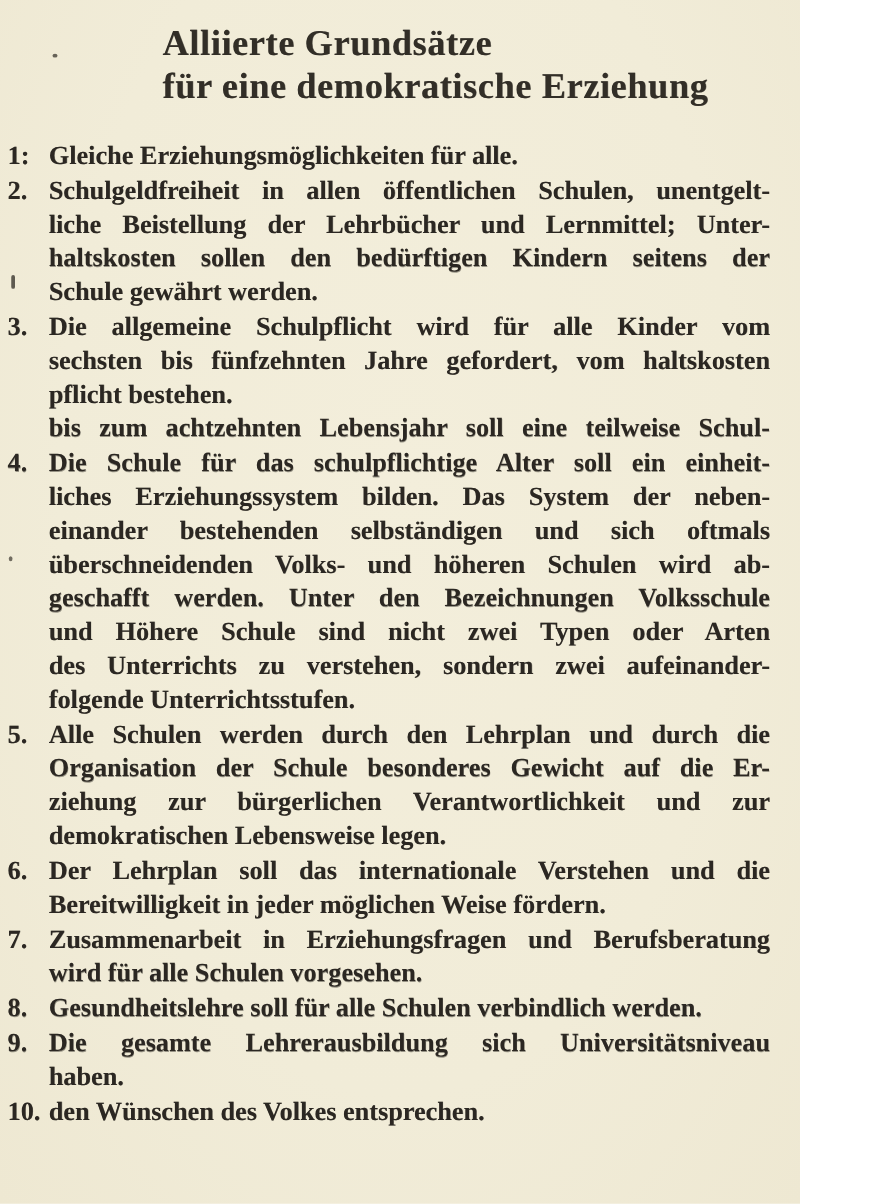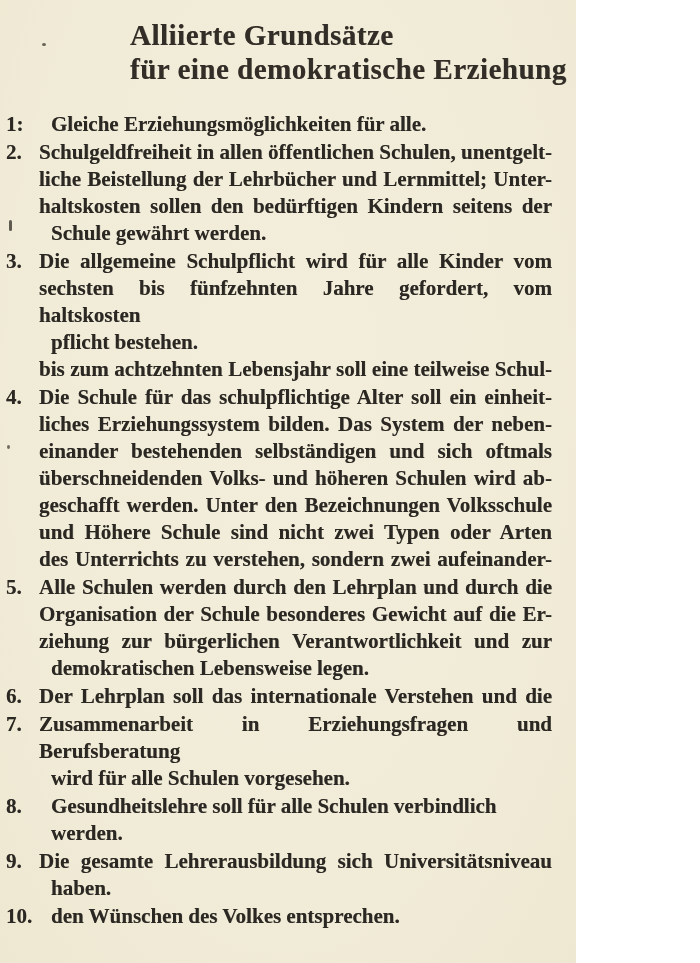--- a/index.html
+++ b/index.html
@@ -7,21 +7,21 @@
     padding: 0;
   }
   body {
     width: 700px;
     height: 963px;
     overflow: hidden;
     font-family: "Liberation Serif", serif;
   }
   .page {
     position: relative;
-    width: 576px;
+    width: 640px;
     height: 963px;
     background: radial-gradient(ellipse at 50% 40%, #f3eedb 0%, #f1ecd8 60%, #eee8d2 100%);
     color: #2b2722;
     overflow: hidden;
   }
   .title-block {
     padding: 18px 0 0 130px;
     font-size: 29px;
     line-height: 34px;
     font-weight: bold;
@@ -50,21 +50,20 @@
     left: 0;
     top: 0;
   }
   .line {
     text-align: justify;
     text-align-last: justify;
   }
   .line.last {
     text-align: left;
     text-align-last: left;
-    margin-left: 12px;
   }
   
   .speck {
     position: absolute;
     background: #3a362e;
     border-radius: 50%;
   }
   .speck.s1 { left: 42px; top: 43px; width: 4px; height: 3px; opacity: 0.75; }
   .speck.s2 { left: 9px; top: 220px; width: 3px; height: 11px; border-radius: 2px; opacity: 0.8; }
   .speck.s3 { left: 7px; top: 445px; width: 3px; height: 4px; opacity: 0.7; }
@@ -101,31 +100,33 @@
       </div>
       <div class="item">
         <span class="num">4.</span>
         <div class="line">Die Schule für das schulpflichtige Alter soll ein einheit-</div>
         <div class="line">liches Erziehungssystem bilden. Das System der neben-</div>
         <div class="line">einander bestehenden selbständigen und sich oftmals</div>
         <div class="line">überschneidenden Volks- und höheren Schulen wird ab-</div>
         <div class="line">geschafft werden. Unter den Bezeichnungen Volksschule</div>
         <div class="line">und Höhere Schule sind nicht zwei Typen oder Arten</div>
         <div class="line">des Unterrichts zu verstehen, sondern zwei aufeinander-</div>
+        <div class="line last">folgende Unterrichtsstufen.</div>
       </div>
       <div class="item">
         <span class="num">5.</span>
         <div class="line">Alle Schulen werden durch den Lehrplan und durch die</div>
         <div class="line">Organisation der Schule besonderes Gewicht auf die Er-</div>
         <div class="line">ziehung zur bürgerlichen Verantwortlichkeit und zur</div>
         <div class="line last">demokratischen Lebensweise legen.</div>
       </div>
       <div class="item">
         <span class="num">6.</span>
         <div class="line">Der Lehrplan soll das internationale Verstehen und die</div>
+        <div class="line last">Bereitwilligkeit in jeder möglichen Weise fördern.</div>
       </div>
       <div class="item">
         <span class="num">7.</span>
         <div class="line">Zusammenarbeit in Erziehungsfragen und Berufsberatung</div>
         <div class="line last">wird für alle Schulen vorgesehen.</div>
       </div>
       <div class="item">
         <span class="num">8.</span>
         <div class="line last">Gesundheitslehre soll für alle Schulen verbindlich werden.</div>
       </div>

